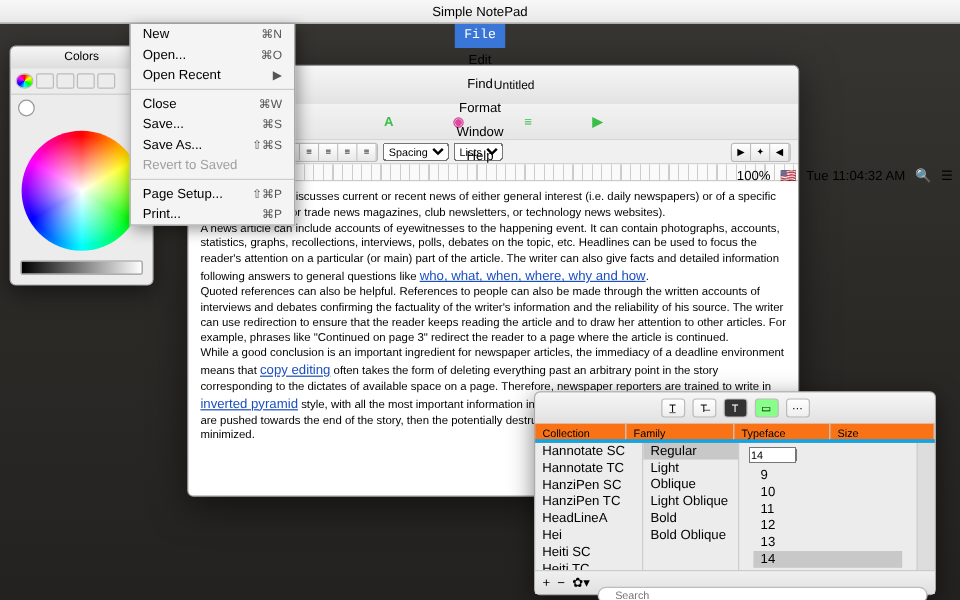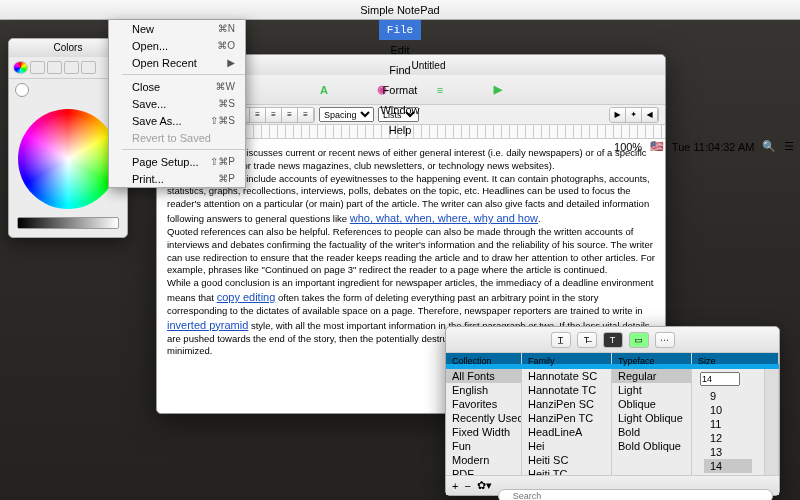--- a/index.html
+++ b/index.html
@@ -4,53 +4,53 @@
 <style>
 *{margin:0;padding:0;box-sizing:border-box;font-family:"Lucida Grande","Helvetica Neue",Arial,sans-serif;font-size:11px;}
 body{width:800px;height:500px;background:#2a2a28;overflow:hidden;position:relative;}
 .desktop{width:100%;height:100%;background:linear-gradient(180deg,#383633 0%,#2c2a27 50%,#232220 100%);position:relative;}
 .menubar{height:20px;background:linear-gradient(#f8f8f8,#e8e8e8);border-bottom:1px solid #b0b0b0;display:flex;align-items:center;padding:0 6px;position:relative;z-index:100;flex-direction:column;}
 .menubar .apple{font-size:13px;margin-right:8px;}
 .menubar .item{padding:0 8px;height:20px;line-height:20px;cursor:default;}
 .menubar .item.active{background:#3a75d8;color:#fff;font-family:Liberation Mono, monospace;}
 .menubar .right{margin-left:auto;display:flex;align-items:center;gap:8px;font-size:10px;}
 .menubar .right span{display:inline-block;}
-.dropdown{position:absolute;top:20px;left:108px;width:138px;background:#f4f4f4;border:1px solid #aaa;border-top:none;box-shadow:2px 4px 12px rgba(0,0,0,.4);z-index:200;padding-left:13px;}
+.dropdown{position:absolute;top:20px;left:108px;width:138px;background:#f4f4f4;border:1px solid #aaa;border-top:none;box-shadow:2px 4px 12px rgba(0,0,0,.4);z-index:200;}
 .dropdown .row{display:flex;justify-content:space-between;align-items:center;height:17px;padding:0 10px;cursor:default;}
 .dropdown .row.disabled{color:#a0a0a0;}
 .dropdown .row.hl{background:#3a75d8;color:#fff;}
 .dropdown .sep{height:1px;background:#ccc;margin:3px 0;}
 .dropdown .sc{font-size:10px;color:#555;}
 .dropdown .row.hl .sc{color:#fff;}
 .colors{position:absolute;top:38px;left:8px;width:120px;background:#ececec;border:1px solid #aaa;border-radius:5px;box-shadow:0 6px 20px rgba(0,0,0,.5);z-index:50;}
 .colors .title{height:18px;text-align:center;line-height:18px;background:linear-gradient(#f6f6f6,#ddd);border-radius:5px 5px 0 0;font-size:10px;}
 .colors .tabs{display:flex;gap:2px;padding:4px;border-bottom:1px solid #ccc;}
 .colors .tabs div{width:15px;height:13px;border:1px solid #bbb;border-radius:2px;}
 .colors .wheel{width:100px;height:100px;margin:8px auto;border-radius:50%;background:conic-gradient(red,yellow,lime,cyan,blue,magenta,red);position:relative;}
 .colors .wheel::after{content:"";position:absolute;inset:0;border-radius:50%;background:radial-gradient(circle,#fff 0%,transparent 65%);}
 .colors .slider{height:12px;margin:4px 8px 8px;background:linear-gradient(90deg,#000,#fff);border:1px solid #999;border-radius:2px;}
 .doc{position:absolute;top:54px;left:156px;width:510px;height:360px;background:#fff;border:1px solid #999;border-radius:5px;box-shadow:0 8px 30px rgba(0,0,0,.5);z-index:40;display:flex;flex-direction:column;}
-.doc .tb{height:20px;background:linear-gradient(#f6f6f6,#e2e2e2);border-radius:5px 5px 0 0;display:flex;align-items:center;padding:4px 6px;}
+.doc .tb{height:20px;background:linear-gradient(#f6f6f6,#e2e2e2);border-radius:5px 5px 0 0;display:flex;align-items:center;padding:16px 6px;}
 .doc .tb .dots{display:flex;gap:4px;}
 .doc .tb .dot{width:9px;height:9px;border-radius:50%;background:#bbb;border:1px solid #999;}
 .doc .tb .ttl{flex:1;text-align:center;font-size:10px;}
 .doc .tools{height:30px;background:linear-gradient(#f2f2f2,#e6e6e6);border-bottom:1px solid #ccc;display:flex;align-items:center;justify-content:center;gap:40px;}
 .doc .tools .btn{width:18px;height:18px;border-radius:50%;display:flex;align-items:center;justify-content:center;font-weight:bold;}
 .doc .ruler-row{height:20px;background:#f0f0f0;border-bottom:1px solid #ccc;display:flex;align-items:center;padding:0 6px;gap:4px;}
 .doc .ruler-row .seg{display:flex;border:1px solid #bbb;border-radius:3px;overflow:hidden;}
 .doc .ruler-row .seg div{width:16px;height:14px;background:linear-gradient(#fff,#e8e8e8);border-right:1px solid #bbb;font-size:8px;display:flex;align-items:center;justify-content:center;}
 .doc .ruler-row select{font-size:9px;height:15px;}
 .doc .ruler{height:14px;background:#fafafa;border-bottom:1px solid #ccc;position:relative;}
 .doc .ruler::before{content:"";position:absolute;inset:0;background:repeating-linear-gradient(90deg,#ccc 0,#ccc 1px,transparent 1px,transparent 8px);}
 .doc .text{flex:1;padding:6px 10px;font-size:9.5px;line-height:1.35;overflow:hidden;}
 .doc .text a{color:#1a4fc0;}
 .fonts{position:absolute;bottom:4px;right:20px;width:335px;height:170px;background:#ececec;border:1px solid #aaa;border-radius:5px;box-shadow:0 6px 20px rgba(0,0,0,.5);z-index:60;display:flex;flex-direction:column;}
 .fonts .top{height:26px;background:linear-gradient(#f6f6f6,#e2e2e2);border-radius:5px 5px 0 0;border-bottom:1px solid #ccc;display:flex;align-items:center;justify-content:center;gap:6px;}
 .fonts .top .b{width:20px;height:16px;border:1px solid #bbb;border-radius:3px;background:linear-gradient(#fff,#eee);font-size:9px;display:flex;align-items:center;justify-content:center;}
-.fonts .hdr{display:flex;height:16px;background:#0369a1;border-bottom:5px solid #0ea5e9;}
+.fonts .hdr{display:flex;height:16px;background:#f97316;border-bottom:3px solid #0ea5e9;}
 .fonts .hdr div{padding:0 6px;line-height:16px;font-size:9px;border-right:1px solid #ccc;}
 .fonts .cols{flex:1;display:flex;overflow:hidden;}
 .fonts .col{border-right:1px solid #ccc;overflow-y:auto;font-size:9px;}
 .fonts .col div{padding:1px 6px;white-space:nowrap;}
 .fonts .col div.sel{background:#c8c8c8;}
 .fonts .bot{height:20px;background:linear-gradient(#f0f0f0,#e0e0e0);border-top:1px solid #ccc;display:flex;align-items:center;padding:0 6px;gap:6px;}
 .fonts .bot input{flex:1;height:14px;border-radius:8px;border:1px solid #bbb;font-size:9px;padding:0 14px;margin-top:20px;}
 .search{width:14px;height:14px;border-radius:50%;border:1px solid #999;background:#fff;}
 </style>
 </head>
@@ -182,30 +182,20 @@
       <div class="b" style="background:#8f8">▭</div>
       <div class="b">⋯</div>
     </div>
     <div class="hdr">
       <div style="width:76px">Collection</div>
       <div style="width:90px">Family</div>
       <div style="width:80px">Typeface</div>
       <div style="flex:1">Size</div>
     </div>
     <div class="cols">
-      <div class="col" style="width:76px" id="col0">
-          <div class="sel">All Fonts</div>
-          <div>English</div>
-          <div>Favorites</div>
-          <div>Recently Used</div>
-          <div>Fixed Width</div>
-          <div>Fun</div>
-          <div>Modern</div>
-          <div>PDF</div>
-        </div>
       <div class="col" style="width:90px" id="col1">
           <div>Hannotate SC</div>
           <div>Hannotate TC</div>
           <div>HanziPen SC</div>
           <div>HanziPen TC</div>
           <div>HeadLineA</div>
           <div>Hei</div>
           <div>Heiti SC</div>
           <div>Heiti TC</div>
         </div>

